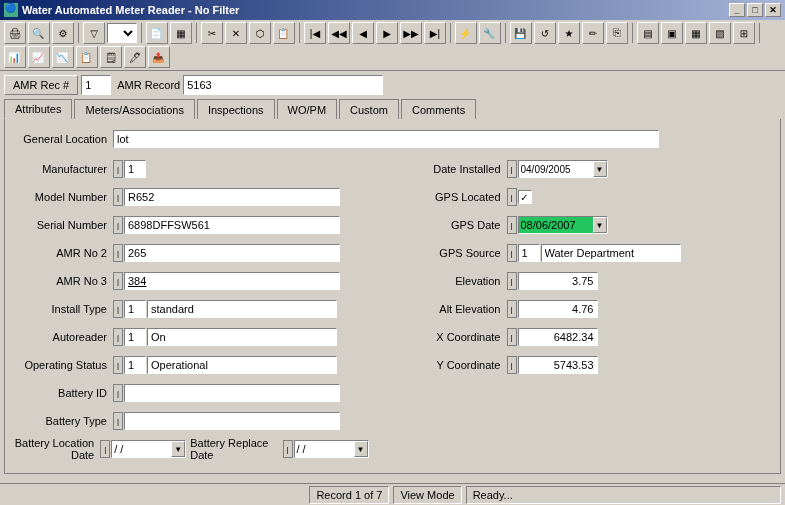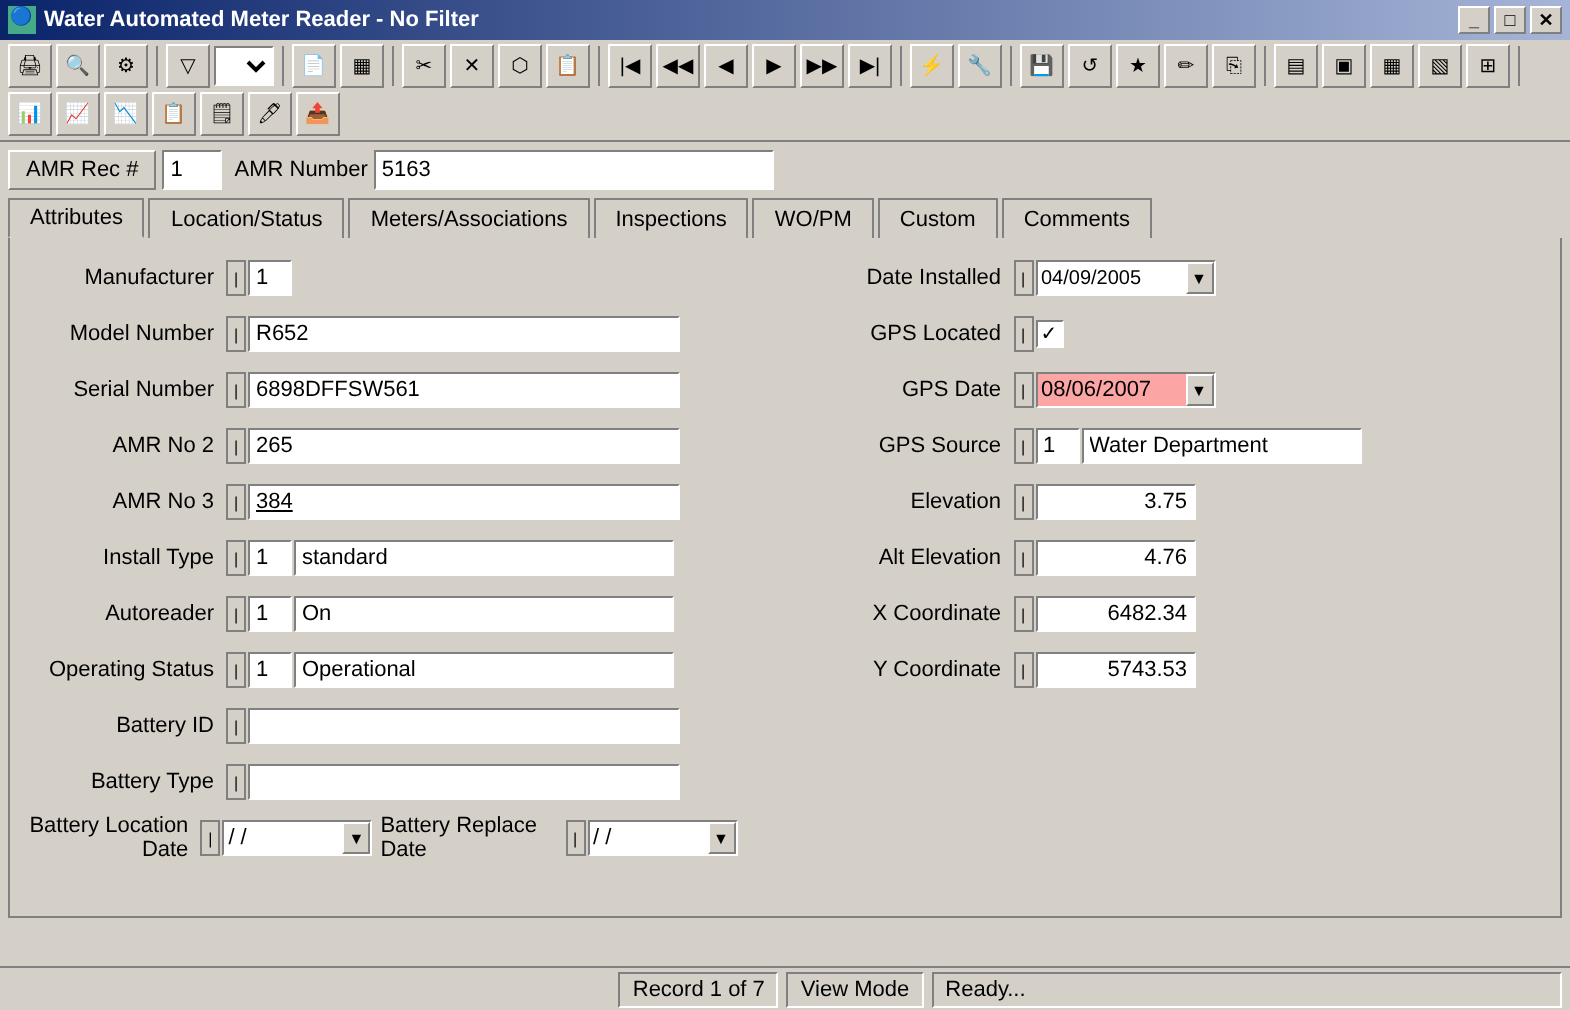--- a/index.html
+++ b/index.html
@@ -329,51 +329,52 @@
   <div class="main-area">
 
     <div class="header-row">
       <div class="header-group">
         <div class="btn-small">
           <span>AMR Rec #</span>
         </div>
         <input class="field-input" style="width: 30px;" value="1">
       </div>
       <div class="header-group">
-        <span class="field-label">AMR Number</span>
+        <span class="field-label">AMR Record</span>
         <input class="field-input" style="width: 200px;" value="5163">
       </div>
     </div>
 
     <div class="tabs-container">
       <div class="tab active">
         <span>Attributes</span>
       </div>
       <div class="tab">
-        <span>Location/Status</span>
-      </div>
-      <div class="tab">
         <span>Meters/Associations</span>
       </div>
       <div class="tab">
         <span>Inspections</span>
       </div>
       <div class="tab">
         <span>WO/PM</span>
       </div>
       <div class="tab">
         <span>Custom</span>
       </div>
       <div class="tab">
         <span>Comments</span>
       </div>
     </div>
 
     <div class="form-panel">
 
+      <div class="general-location-row">
+        <span class="form-row-label">General Location</span>
+        <input class="general-location-input" value="lot" style="">
+      </div>
 
       <div class="form-content">
 
         <div class="form-left">
 
           <div class="form-row">
             <span class="form-row-label">Manufacturer</span>
             <div class="field-group">
               <div class="lock-icon">|</div>
               <input class="text-field" style="width: 22px;" value="1">
@@ -494,21 +495,21 @@
             <div class="field-group">
               <div class="lock-icon">|</div>
               <div class="checkbox-field">✓</div>
             </div>
           </div>
 
           <div class="form-row">
             <span class="form-row-label" style="width:90px;">GPS Date</span>
             <div class="field-group">
               <div class="lock-icon">|</div>
-              <div style="display:flex;align-items:center;border:1px solid;border-color:#808080 #fff #fff #808080;background:#fca5a5;height:18px;width:90px;">
+              <div style="display:flex;align-items:center;border:1px solid;border-color:#808080 #fff #fff #808080;background:#22c55e;height:18px;width:90px;">
                 <span style="font-size:11px;padding:0 2px;">08/06/2007</span>
                 <div class="dropdown-arrow" style="margin-left:auto;">▼</div>
               </div>
             </div>
           </div>
 
           <div class="form-row">
             <span class="form-row-label" style="width:90px;">GPS Source</span>
             <div class="field-group">
               <div class="lock-icon">|</div>

